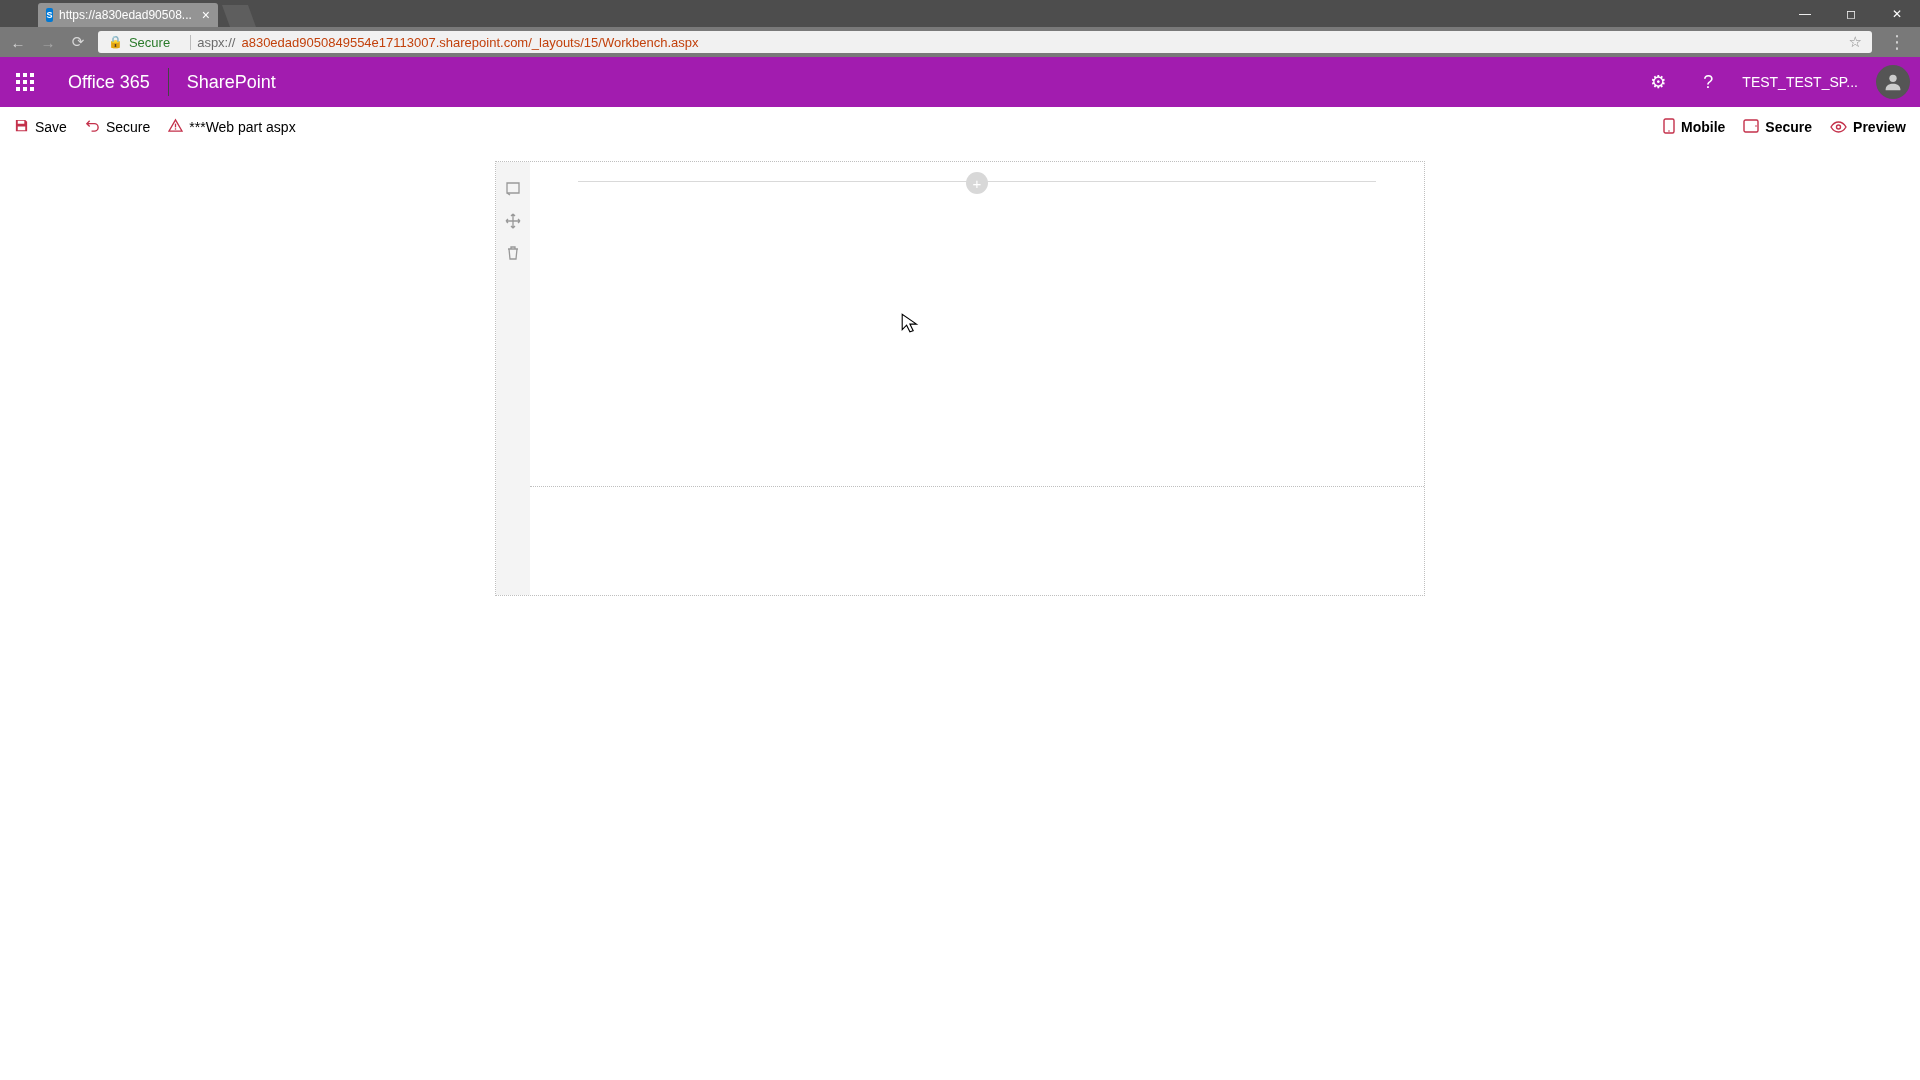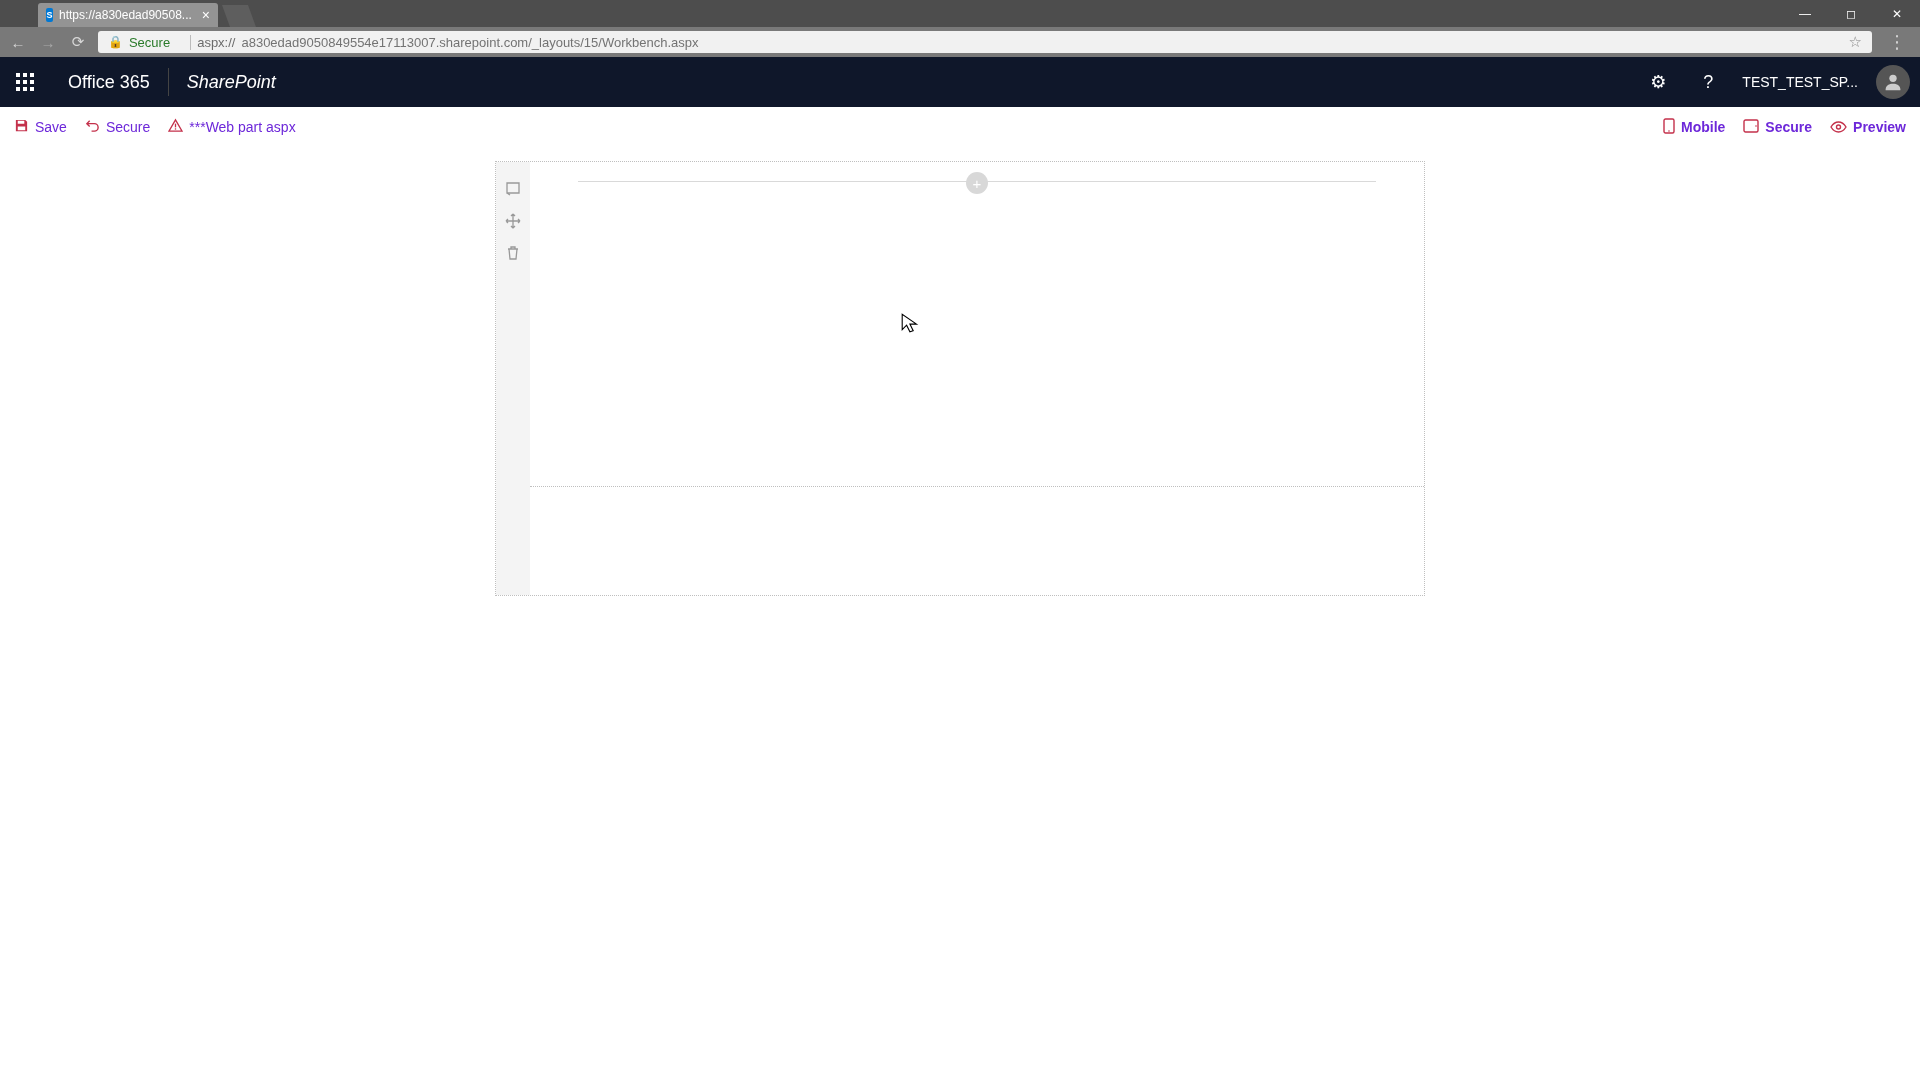--- a/index.html
+++ b/index.html
@@ -13,39 +13,39 @@
   .tab .favicon { width:14px; height:14px; background:#0078d4; border-radius:2px; display:flex; align-items:center; justify-content:center; font-size:9px; font-weight:bold;}
   .tab .close { font-size: 14px; margin-left:4px;}
   .newtab { width: 26px; height: 22px; background: #5e5e5e; margin-left: 8px; transform: skewX(20deg); }
 
   .address-row { height: 30px; background: #797979; display: flex; align-items: center; padding: 0 8px; gap: 10px; }
   .address-row .nav-btn { color: #d8d8d8; font-size: 15px; width: 20px; text-align: center; }
   .address-bar { flex: 1; background: #f1f1f1; height: 22px; border-radius: 3px; display: flex; align-items: center; padding: 0 10px; font-size: 13px; color: #333; gap: 6px;}
   .address-bar .lock { color: #2a7a2a; font-size: 12px;}
   .address-bar .secure { color: #2a7a2a; font-size: 13px; border-right: 1px solid #bbb; padding-right: 20px;}
   .address-bar .url-prefix { color: #6b6b6b; }
-  .address-bar .url-main { color: #737373; }
+  .address-bar .url-main { color: #c2410c; }
   .address-bar .star { margin-left:auto; color:#888; font-size:15px;}
   .menu-dots { color:#d8d8d8; font-size:18px; padding:0 6px;}
 
   
-  .suite-header { height: 50px; background: #0f172a; color: #fff; display: flex; align-items: center; padding: 0 0 0 0; }
+  .suite-header { height: 50px; background: #a21caf; color: #fff; display: flex; align-items: center; padding: 0 0 0 0; }
   .app-launcher { width: 50px; height: 50px; display: flex; align-items: center; justify-content: center; }
   .waffle { width: 18px; height: 18px; display: grid; grid-template-columns: repeat(3,4px); grid-template-rows: repeat(3,4px); gap: 3px; }
   .waffle span { background: #fff; }
   .suite-brand { font-size: 18px; padding: 0 18px; border-right: 1px solid #444; height: 28px; display:flex; align-items:center;}
-  .suite-app { font-size: 18px; padding: 0 18px; font-style: italic; }
+  .suite-app { font-size: 18px; padding: 0 18px; }
   .suite-right { margin-left: auto; display: flex; align-items: center; gap: 18px; padding-right: 10px; }
   .suite-right .icon-btn { width: 32px; height: 32px; display:flex; align-items:center; justify-content:center; color:#fff; font-size:18px;}
   .user-name { font-size: 14px; max-width: 120px; overflow:hidden; text-overflow:ellipsis; white-space:nowrap;}
   .avatar { width: 34px; height:34px; border-radius:50%; background:#555; display:flex; align-items:center; justify-content:center;}
   .avatar svg { width:22px; height:22px; fill:#ccc;}
 
   
-  .command-bar { height: 40px; background: #fff; border-bottom: 0px solid #eaeaea; display: flex; align-items: center; padding: 16px 14px; font-size: 14px; color: #6d28d9; }
+  .command-bar { height: 40px; background: #fff; border-bottom: 0px solid #eaeaea; display: flex; align-items: center; padding: 16px 14px; font-size: 14px; color: #000000; }
   .cmd-left { display:flex; gap:18px; align-items:center;}
   .cmd-right { margin-left:auto; display:flex; gap:18px; align-items:center;font-weight:bold;}
   .cmd-item { display:flex; align-items:center; gap:6px; cursor:pointer;}
   .cmd-item .ic { font-size:15px; }
   .ic-theme { color:#c4314b;}
 
   
   .page-body { background:#fff; display:flex; justify-content:center; padding-top: 14px;}
   .canvas-frame { width: 930px; background:#fff; }
   .section { position:relative; border:1px dotted #bfbfbf; display:flex; min-height: 430px; margin:0; }

